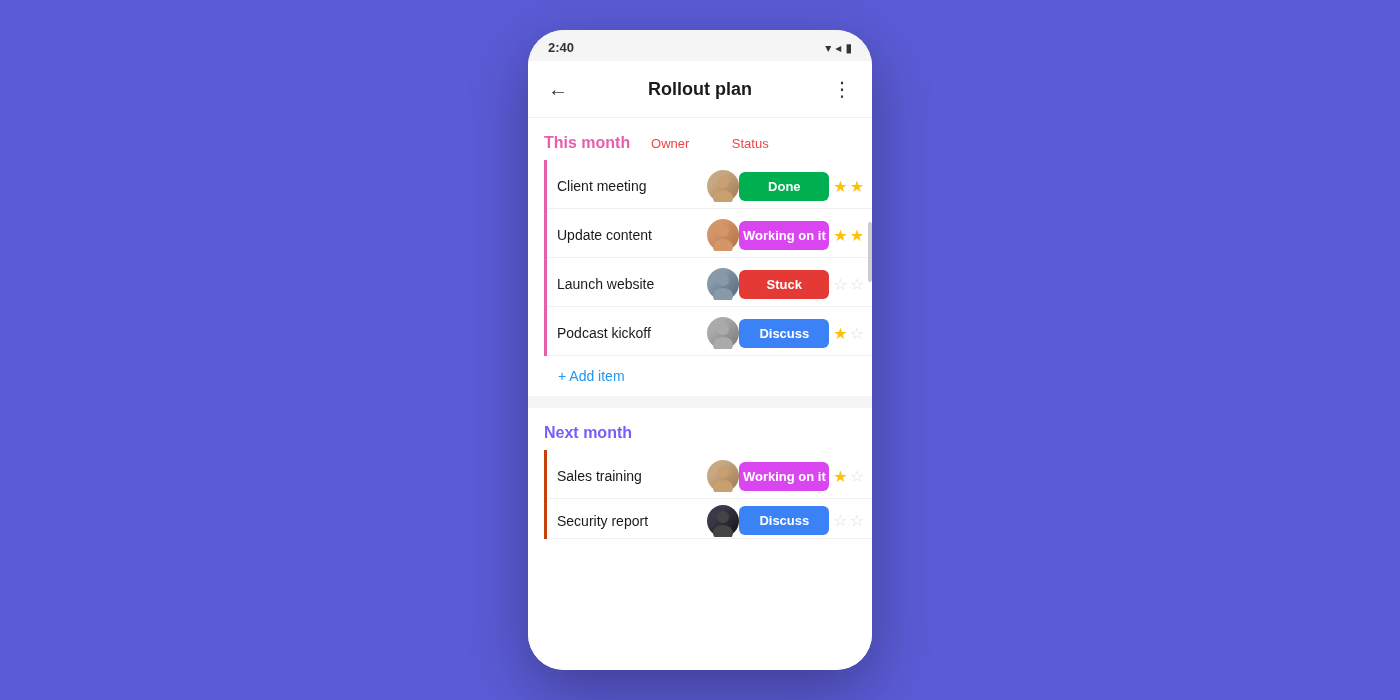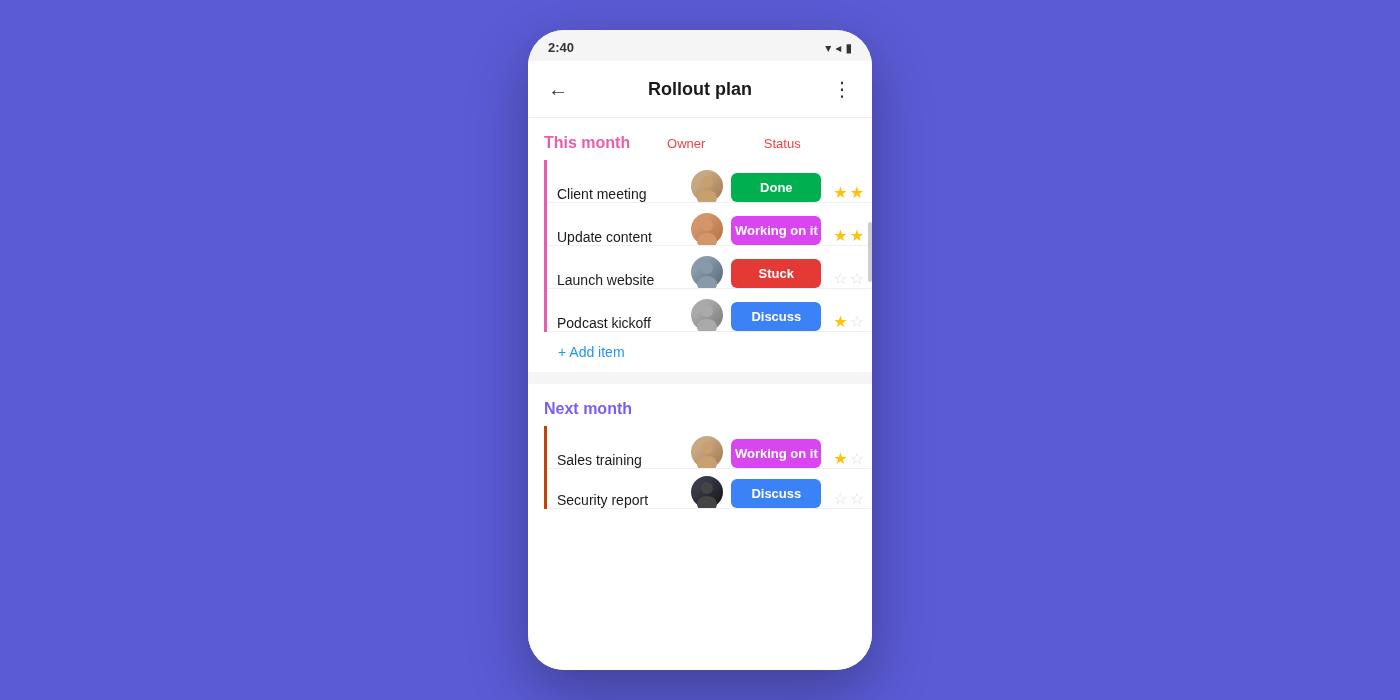--- a/index.html
+++ b/index.html
@@ -88,21 +88,21 @@
     }
 
     .section {
       padding: 0;
     }
 
     .section-header {
       display: flex;
       align-items: center;
       padding: 16px 16px 8px 16px;
-      gap: 36px;
+      gap: 20px;
     }
 
     .section-title {
       font-size: 16px;
       font-weight: 700;
       color: #E85EAA;
     }
 
     .section-title.next {
       color: #7B5CF7;
@@ -123,24 +123,23 @@
       border-left: 3px solid #E85EAA;
       margin-left: 16px;
     }
 
     .table-rows.next-border {
       border-left: 3px solid #c2410c;
     }
 
     .table-row {
       display: flex;
-      align-items: flex-end;
-      padding: 10px 8px 0 10px;
+      align-items: center;
+      padding: 10px 8px 6px 10px;
       border-bottom: 1px solid #f0f0f0;
-      gap: 8px;
     }
 
     .task-name {
       flex: 1;
       font-size: 14px;
       color: #1a1a1a;
       font-weight: 400;
     }
 
     .avatar-placeholder {

